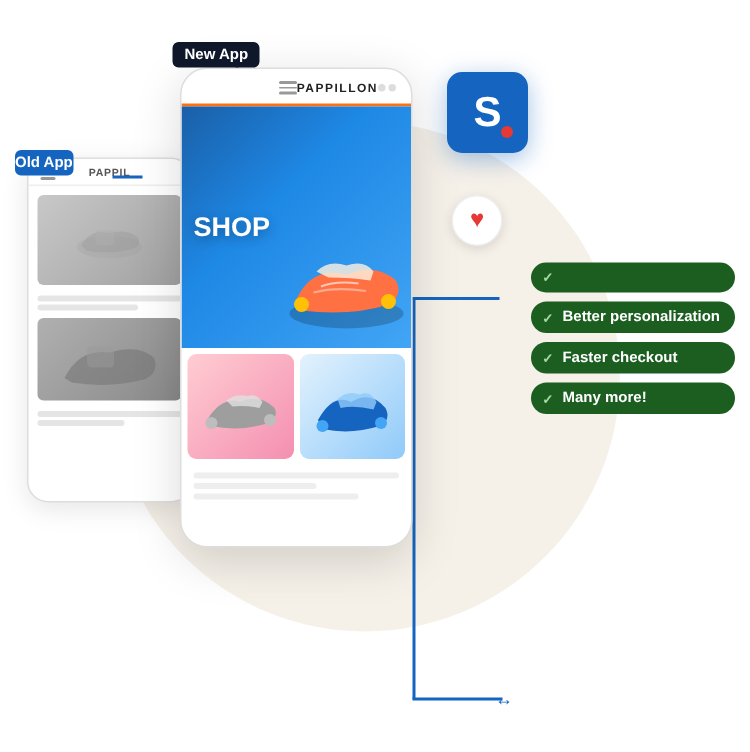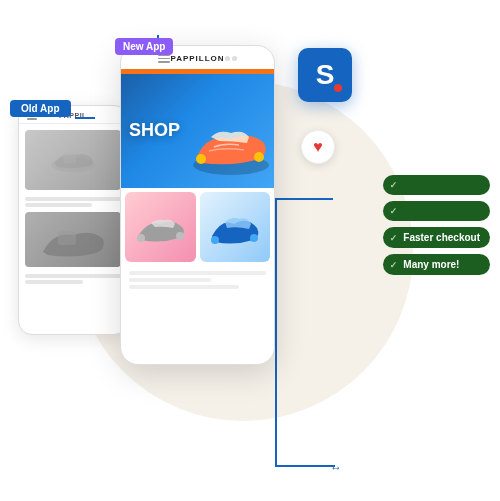--- a/index.html
+++ b/index.html
@@ -123,23 +123,23 @@
       background: #fff;
       border-radius: 18px;
       border: 1.5px solid #ddd;
       box-shadow: 0 8px 32px rgba(0,0,0,0.15);
       overflow: hidden;
       z-index: 4;
     }
     .phone-new-header {
       display: flex;
       align-items: center;
-      justify-content: center;
+      justify-content: flex-end;
       padding: 8px 10px 6px;
-      border-bottom: 5px solid #f97316;
+      border-bottom: 2px solid #f97316;
     }
     .phone-new-menu {
       display: flex;
       flex-direction: column;
       gap: 2px;
     }
     .phone-new-menu span {
       display: block;
       width: 12px;
       height: 1.5px;
@@ -158,21 +158,21 @@
     }
     .phone-new-dots span {
       width: 5px;
       height: 5px;
       border-radius: 50%;
       background: #ddd;
     }
 
     .phone-new-hero {
       width: 100%;
-      height: 114px;
+      height: 161px;
       background: linear-gradient(135deg, #1a5fa8 0%, #1e88e5 40%, #42a5f5 100%);
       display: flex;
       align-items: center;
       justify-content: space-between;
       padding: 10px 8px;
       position: relative;
       overflow: hidden;
     }
     .hero-text {
       font-size: 18px;
@@ -226,41 +226,40 @@
       background: #eee;
       border-radius: 2px;
     }
     .phone-new-line.short { width: 60%; }
 
     
     .label-new-app {
       position: absolute;
       left: 115px;
       top: 28px;
-      background: #8b5cf6;
+      background: #0f172a;
       color: #fff;
       font-size: 10px;
       font-weight: 700;
       padding: 3px 8px;
       border-radius: 4px;
       z-index: 6;
       white-space: nowrap;
-      margin-top: 10px;
     }
 
     
     .label-old-app {
       position: absolute;
       left: 10px;
       top: 100px;
       background: #1565c0;
       color: #fff;
       font-size: 10px;
       font-weight: 700;
-      padding: 3px 11px;
+      padding: 3px 0;
       border-radius: 4px;
       z-index: 6;
       white-space: nowrap;
     }
 
     
     .shopify-icon {
       position: absolute;
       right: 148px;
       top: 48px;
@@ -469,20 +468,21 @@
   <div class="connector-h" style="left:275px; top:465px; width:60px;"></div>
 
   <div style="position:absolute; left:330px; top:459px; z-index:5; color:#1565c0; font-size:12px;">↔</div>
 
   <div class="features-list">
     <div class="feature-item">
       <span class="feature-check">✓</span>
     </div>
     <div class="feature-item">
       <span class="feature-check">✓</span>
+      <span>Better personalization</span>
     </div>
     <div class="feature-item">
       <span class="feature-check">✓</span>
       <span>Faster checkout</span>
     </div>
     <div class="feature-item">
       <span class="feature-check">✓</span>
       <span>Many more!</span>
     </div>
   </div>

